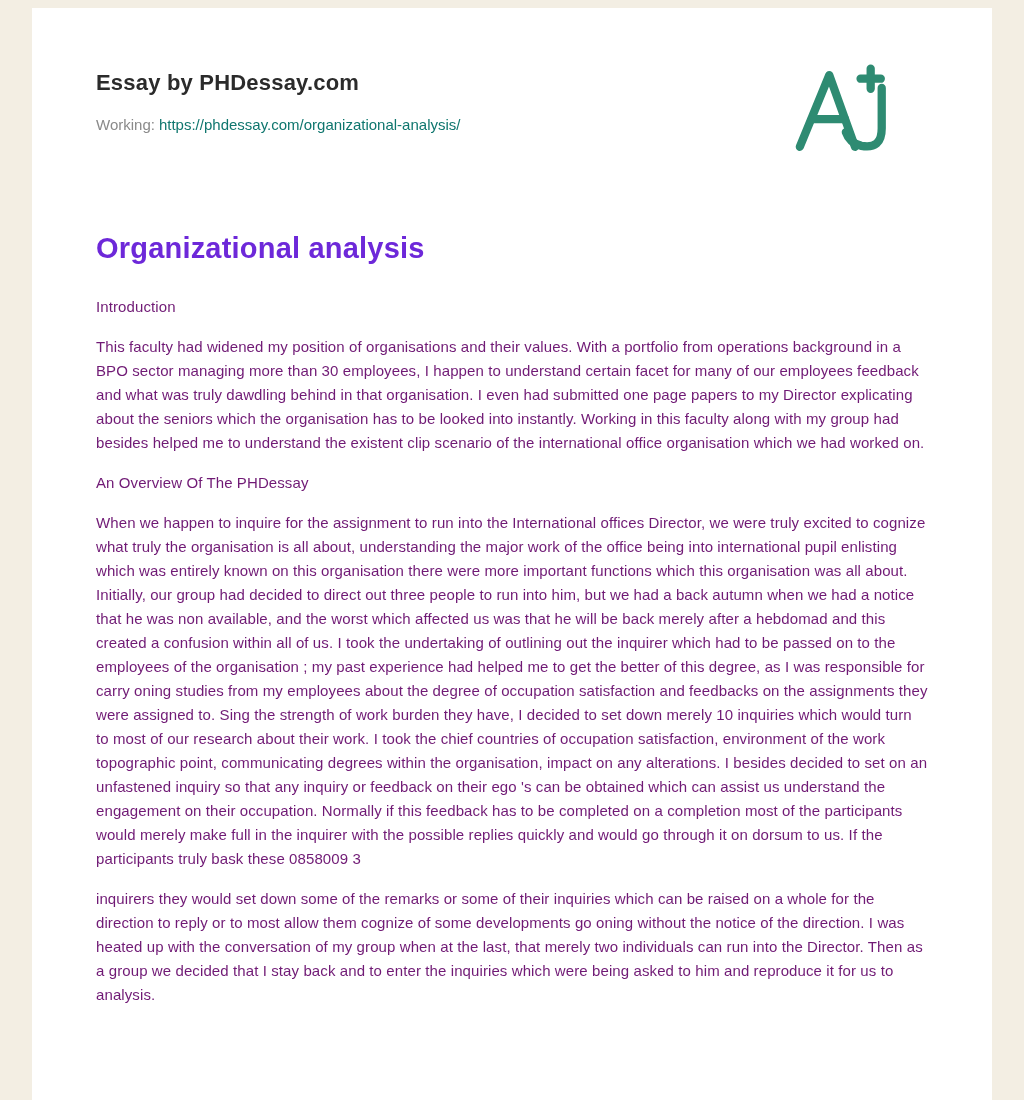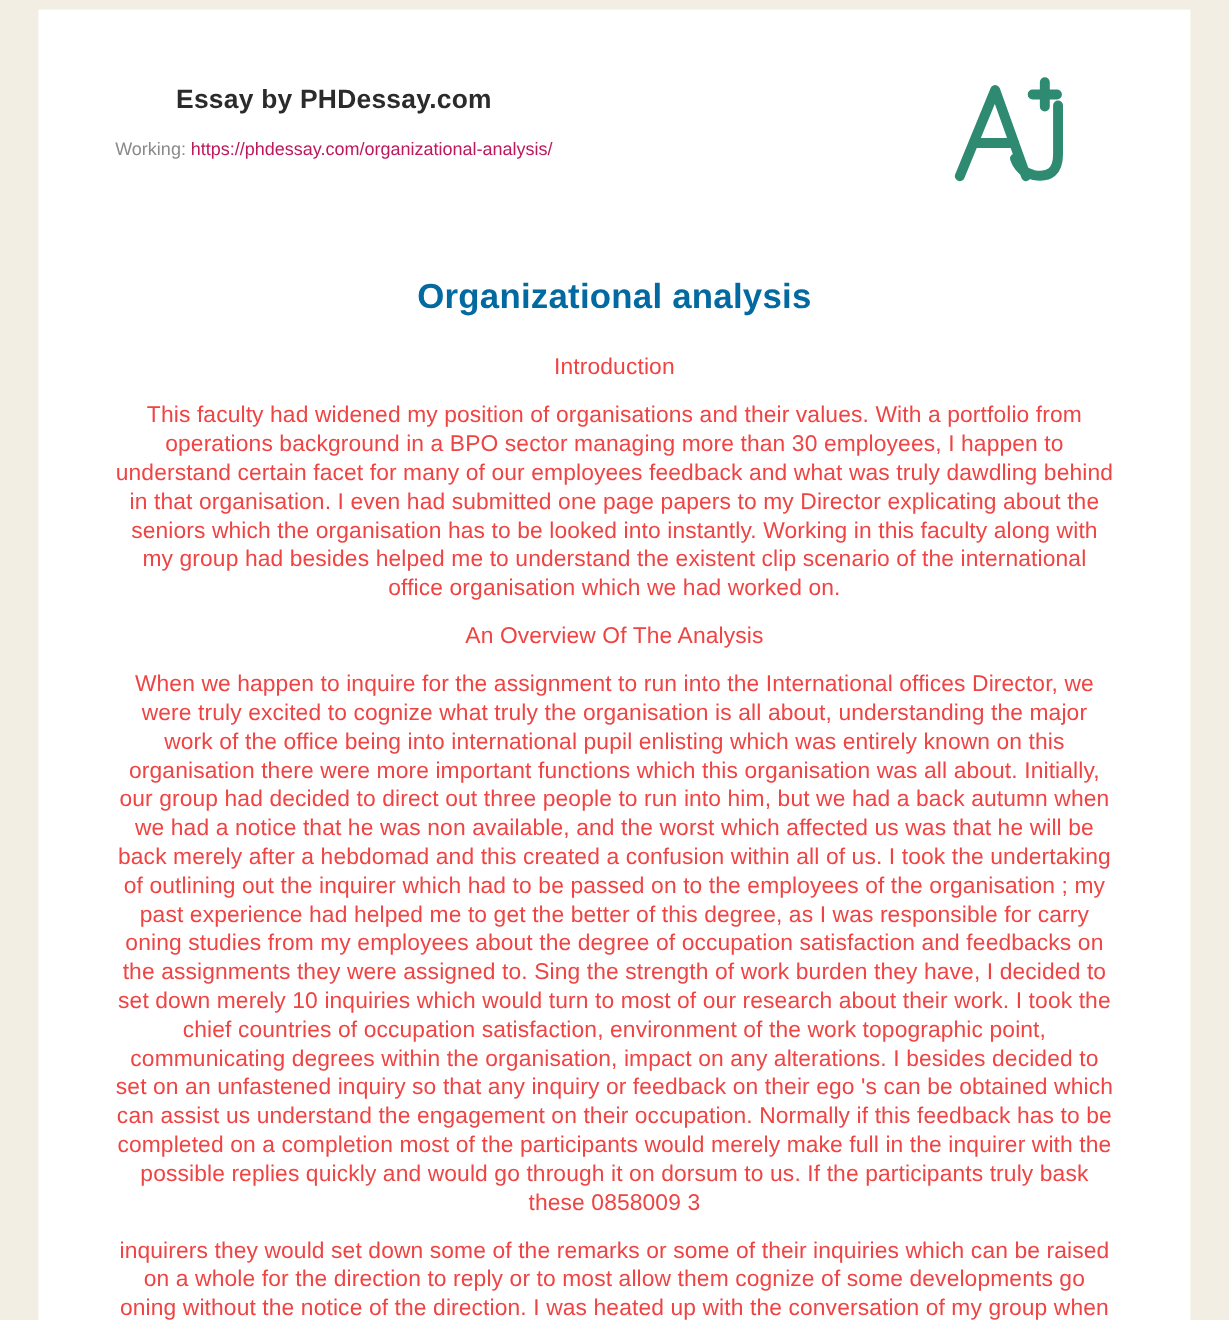--- a/index.html
+++ b/index.html
@@ -10,21 +10,20 @@
     overflow: hidden;
     background: #F3EEE3;
     font-family: "Liberation Sans", sans-serif;
   }
 
   .page {
     width: 944px;
     height: 1100px;
     background: #F3EEE3;
     padding: 8px 32px 0 32px;
-    text-align: center;
   }
 
   .card {
     background: #FFFFFF;
     width: 960px;
     min-height: 1092px;
     padding: 62px 64px 40px 64px;
   }
 
   .header {
@@ -40,49 +39,49 @@
     letter-spacing: 0.2px;
   }
 
   .source-line {
     margin-top: 20px;
     font-size: 15px;
     color: #8A8A8A;
   }
 
   .source-line a {
-    color: #be185d;
+    color: #0f766e;
     text-decoration: none;
     margin-left: 4px;
   }
 
   .logo {
     width: 112px;
     height: 92px;
     margin-top: -6px;
     margin-right: 28px;
     flex: 0 0 auto;
   }
 
   .doc-title {
     margin-top: 76px;
     font-size: 29px;
     font-weight: 600;
-    color: #0369a1;
+    color: #6d28d9;
     letter-spacing: 0.2px;
   }
 
   .doc-body {
     margin-top: 30px;
   }
 
   .doc-body p {
-    font-size: 19px;
+    font-size: 15px;
     line-height: 24px;
-    color: #ef4444;
+    color: #701a75;
     margin-bottom: 16px;
     letter-spacing: 0.1px;
   }
 </style>
 </head>
 <body>
 
 <div class="page">
   <div class="card">
 
@@ -104,19 +103,19 @@
           </g>
         </svg>
       </div>
     </div>
 
     <h2 class="doc-title">Organizational analysis</h2>
 
     <div class="doc-body">
       <p>Introduction</p>
       <p>This faculty had widened my position of organisations and their values. With a portfolio from operations background in a BPO sector managing more than 30 employees, I happen to understand certain facet for many of our employees feedback and what was truly dawdling behind in that organisation. I even had submitted one page papers to my Director explicating about the seniors which the organisation has to be looked into instantly. Working in this faculty along with my group had besides helped me to understand the existent clip scenario of the international office organisation which we had worked on.</p>
-      <p>An Overview Of The Analysis</p>
+      <p>An Overview Of The PHDessay</p>
       <p>When we happen to inquire for the assignment to run into the International offices Director, we were truly excited to cognize what truly the organisation is all about, understanding the major work of the office being into international pupil enlisting which was entirely known on this organisation there were more important functions which this organisation was all about. Initially, our group had decided to direct out three people to run into him, but we had a back autumn when we had a notice that he was non available, and the worst which affected us was that he will be back merely after a hebdomad and this created a confusion within all of us. I took the undertaking of outlining out the inquirer which had to be passed on to the employees of the organisation ; my past experience had helped me to get the better of this degree, as I was responsible for carry oning studies from my employees about the degree of occupation satisfaction and feedbacks on the assignments they were assigned to. Sing the strength of work burden they have, I decided to set down merely 10 inquiries which would turn to most of our research about their work. I took the chief countries of occupation satisfaction, environment of the work topographic point, communicating degrees within the organisation, impact on any alterations. I besides decided to set on an unfastened inquiry so that any inquiry or feedback on their ego 's can be obtained which can assist us understand the engagement on their occupation. Normally if this feedback has to be completed on a completion most of the participants would merely make full in the inquirer with the possible replies quickly and would go through it on dorsum to us. If the participants truly bask these 0858009 3</p>
       <p>inquirers they would set down some of the remarks or some of their inquiries which can be raised on a whole for the direction to reply or to most allow them cognize of some developments go oning without the notice of the direction. I was heated up with the conversation of my group when at the last, that merely two individuals can run into the Director. Then as a group we decided that I stay back and to enter the inquiries which were being asked to him and reproduce it for us to analysis.</p>
     </div>
 
   </div>
 </div>
 
 </body></html>

